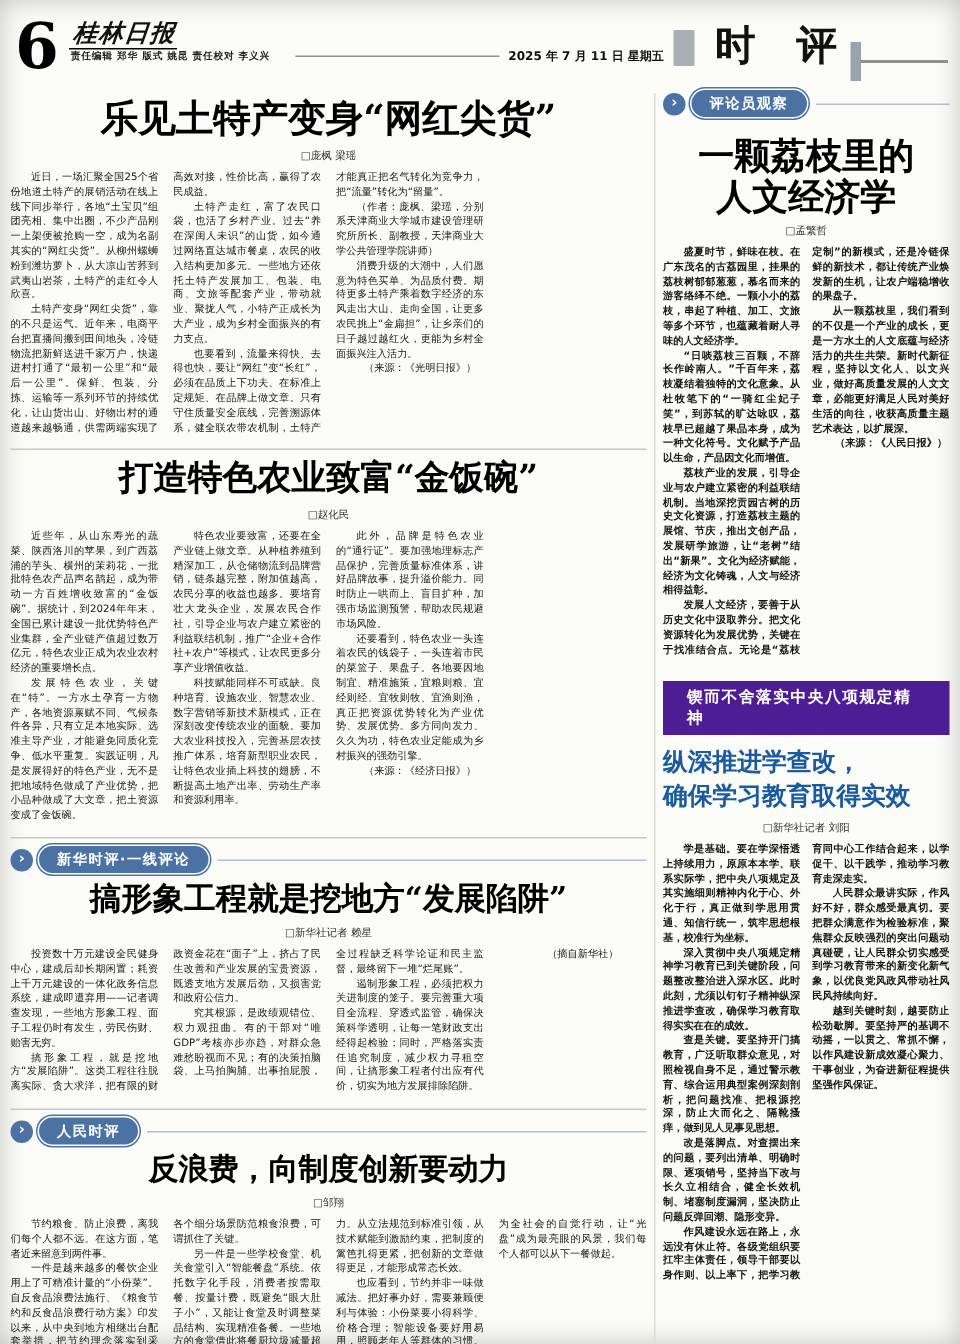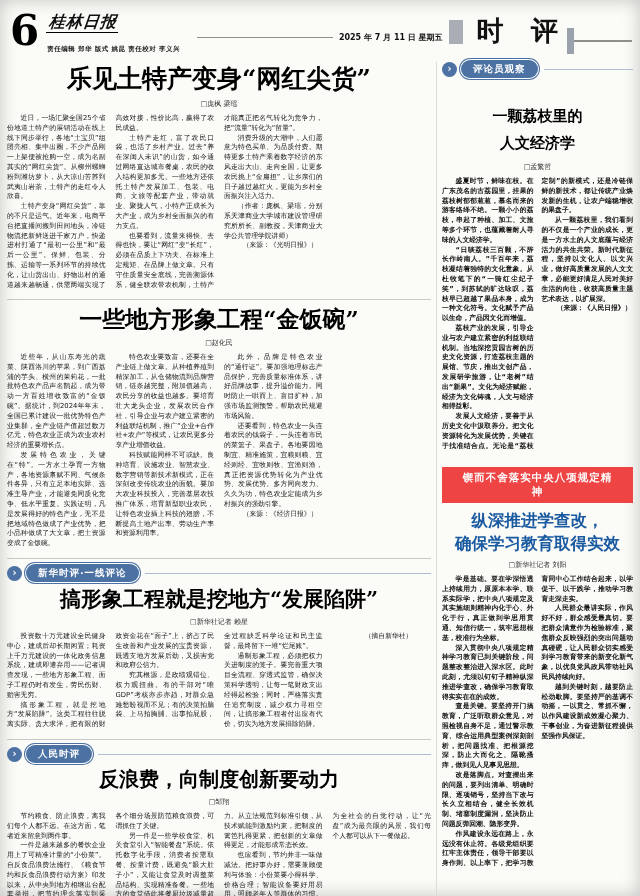--- a/index.html
+++ b/index.html
@@ -6,62 +6,62 @@
   .page{position:relative;width:640px;height:896px;margin:0 auto;background:#fbfbf8;
         box-shadow:inset 0 0 18px rgba(0,0,0,.22);overflow:hidden;
         font-family:"DejaVu Sans","Liberation Sans",sans-serif;color:#111;}
   
   .hdr{display:flex;align-items:flex-start;padding:12px 8px 0 10px;height:44px;}
   .pageno{font:900 42px/0.9 "DejaVu Serif","Liberation Serif",serif;color:#000;}
   .brand{margin-left:8px;width:150px;}
   .brand .mast{font:700 italic 16px/18px "DejaVu Serif","Liberation Serif",serif;
                transform:skewX(-6deg);letter-spacing:1px;border-bottom:1.5px solid #000;
                display:inline-block;padding:0 2px 1px;}
-  .brand .eds{font-size:6.5px;font-weight:700;letter-spacing:.5px;color:#222;margin-top:12px;white-space:nowrap;}
+  .brand .eds{font-size:6.5px;font-weight:700;letter-spacing:.5px;color:#222;margin-top:0;white-space:nowrap;}
   .mid{flex:1;display:flex;align-items:center;margin-top:20px;text-align:right;}
   .mid .rule{flex:1;height:1px;background:#8f8f8c;}
   .mid .date{font-size:8px;font-weight:700;margin:0 6px;white-space:nowrap;}
   .orn{width:14px;height:24px;background:#a9aeb4;margin-top:8px;}
   .sect{font:700 27px/30px "DejaVu Serif","Liberation Serif",serif;letter-spacing:9px;
         margin:4px 0 0 14px;white-space:nowrap;}
   .tee{display:flex;align-items:center;margin-top:16px;}
   .tee .bar{width:7px;height:26px;background:#9aa3ad;}
   .tee .line{width:58px;height:1.5px;background:#8f8f8c;}
   
   .main{display:flex;padding:2px 7px 0;}
   .colL{width:424px;}
   .vdiv{width:1px;background:#dcdcd6;margin:4px 5px 6px;}
   .colR{flex:1;min-width:0;}
   
   .hl{font-family:"DejaVu Serif","Liberation Serif",serif;font-weight:700;text-align:center;color:#000;}
   .hl1{font-size:25px;line-height:30px;margin:6px 0 0;}
   .hl2{font-size:23px;line-height:28px;margin:4px 0 0;}
   .hl3{font-size:20px;line-height:25px;margin:4px 0 0;}
   .hl4{font-size:21px;line-height:26px;margin:4px 0 0;}
-  .hlR{font-size:15px;line-height:27px;margin:25px 0 0;}
+  .hlR{font-size:24px;line-height:27px;margin:12px 0 0;}
   .byline{font-size:7px;text-align:center;color:#333;margin:5px 0 5px;}
   .cols{column-gap:10px;column-fill:auto;overflow:hidden;text-align:justify;}
   .cols4{column-count:4;}
   .cols2{column-count:2;column-gap:8px;font-weight:bold;}
   .cols p{margin:0;text-indent:2em;font-size:6.8px;line-height:9.8px;color:#151515;}
   .cols p.meta{text-align:center;}
   .h-a1{height:178px;} .h-a2{height:198px;} .h-a3{height:100px;} .h-a4{height:142px;}
   .h-r1{height:282px;} .h-r2{height:296px;}
   .sep{border:0;border-top:1px solid #c9c9c3;margin:7px 0 5px;}
   
   .badgerow{display:flex;align-items:center;margin:2px 0 2px;}
   .chev{width:15px;height:15px;border-radius:50%;background:#4c72a3;color:#fff;
         font-size:10px;line-height:14px;text-align:center;font-weight:700;flex:0 0 auto;}
   .pill{background:#4c72a3;color:#fff;font-size:9.5px;font-weight:700;letter-spacing:1px;
         padding:2.5px 12px;border-radius:10px;margin-left:4px;white-space:nowrap;
         box-shadow:0 0 0 1px #fff,0 0 0 2px #4c72a3;text-align:center;}
   .badgeline{flex:1;height:1px;background:#aebdd0;margin-left:6px;}
-  .banner{background:#ef4444;color:#fff;text-align:center;font-size:10.5px;font-weight:700;
+  .banner{background:#4c1d95;color:#fff;text-align:left;font-size:10.5px;font-weight:700;
           letter-spacing:1px;padding:4px 16px;margin:8px 0 6px;}
-  .hlblue{font-family:"DejaVu Serif","Liberation Serif",serif;font-weight:700;text-align:center;
+  .hlblue{font-family:"DejaVu Serif","Liberation Serif",serif;font-weight:700;
           color:#1a5aa0;font-size:16.5px;line-height:23px;margin:2px 0 0;}
 </style>
 </head>
 <body>
 
 <div class="page">
 
   <div class="hdr">
     <div class="pageno">6</div>
     <div class="brand">
@@ -85,30 +85,30 @@
     <div class="colL">
 
       <div>
         <div class="hl hl1">乐见土特产变身“网红尖货”</div>
         <div class="byline">□庞枫 梁瑶</div>
         <div class="cols cols4 h-a1">
             <p>近日，一场汇聚全国25个省份地道土特产的展销活动在线上线下同步举行，各地“土宝贝”组团亮相、集中出圈，不少产品刚一上架便被抢购一空，成为名副其实的“网红尖货”。从柳州螺蛳粉到潍坊萝卜，从大凉山苦荞到武夷山岩茶，土特产的走红令人欣喜。</p>
             <p>土特产变身“网红尖货”，靠的不只是运气。近年来，电商平台把直播间搬到田间地头，冷链物流把新鲜送进千家万户，快递进村打通了“最初一公里”和“最后一公里”。保鲜、包装、分拣、运输等一系列环节的持续优化，让山货出山、好物出村的通道越来越畅通，供需两端实现了高效对接，性价比高，赢得了农民成益。</p>
             <p>土特产走红，富了农民口袋，也活了乡村产业。过去“养在深闺人未识”的山货，如今通过网络直达城市餐桌，农民的收入结构更加多元。一些地方还依托土特产发展加工、包装、电商、文旅等配套产业，带动就业、聚拢人气，小特产正成长为大产业，成为乡村全面振兴的有力支点。</p>
             <p>也要看到，流量来得快、去得也快，要让“网红”变“长红”，必须在品质上下功夫、在标准上定规矩、在品牌上做文章。只有守住质量安全底线，完善溯源体系，健全联农带农机制，土特产才能真正把名气转化为竞争力，把“流量”转化为“留量”。</p>
+            <p>（作者：庞枫、梁瑶，分别系天津商业大学城市建设管理研究所所长、副教授，天津商业大学公共管理学院讲师）</p>
             <p>消费升级的大潮中，人们愿意为特色买单、为品质付费。期待更多土特产乘着数字经济的东风走出大山、走向全国，让更多农民挑上“金扁担”，让乡亲们的日子越过越红火，更能为乡村全面振兴注入活力。</p>
-            <p>（作者：庞枫、梁瑶，分别系天津商业大学城市建设管理研究所所长、副教授，天津商业大学公共管理学院讲师）</p>
             <p class="meta">（来源：《光明日报》）</p>
           </div>
       </div>
 
       <hr class="sep">
 
       <div>
-        <div class="hl hl2">一些地方形象工程“金饭碗”</div>
+        <div class="hl hl2">打造特色农业致富“金饭碗”</div>
         <div class="byline">□赵化民</div>
         <div class="cols cols4 h-a2">
             <p>近些年，从山东寿光的蔬菜、陕西洛川的苹果，到广西荔浦的芋头、横州的茉莉花，一批批特色农产品声名鹊起，成为带动一方百姓增收致富的“金饭碗”。据统计，到2024年年末，全国已累计建设一批优势特色产业集群，全产业链产值超过数万亿元，特色农业正成为农业农村经济的重要增长点。</p>
             <p>发展特色农业，关键在“特”。一方水土孕育一方物产，各地资源禀赋不同、气候条件各异，只有立足本地实际、选准主导产业，才能避免同质化竞争、低水平重复。实践证明，凡是发展得好的特色产业，无不是把地域特色做成了产业优势，把小品种做成了大文章，把土资源变成了金饭碗。</p>
             <p>特色农业要致富，还要在全产业链上做文章。从种植养殖到精深加工，从仓储物流到品牌营销，链条越完整，附加值越高，农民分享的收益也越多。要培育壮大龙头企业，发展农民合作社，引导企业与农户建立紧密的利益联结机制，推广“企业+合作社+农户”等模式，让农民更多分享产业增值收益。</p>
             <p>科技赋能同样不可或缺。良种培育、设施农业、智慧农业、数字营销等新技术新模式，正在深刻改变传统农业的面貌。要加大农业科技投入，完善基层农技推广体系，培育新型职业农民，让特色农业插上科技的翅膀，不断提高土地产出率、劳动生产率和资源利用率。</p>
             <p>此外，品牌是特色农业的“通行证”。要加强地理标志产品保护，完善质量标准体系，讲好品牌故事，提升溢价能力。同时防止一哄而上、盲目扩种，加强市场监测预警，帮助农民规避市场风险。</p>
             <p>还要看到，特色农业一头连着农民的钱袋子，一头连着市民的菜篮子、果盘子。各地要因地制宜、精准施策，宜粮则粮、宜经则经、宜牧则牧、宜渔则渔，真正把资源优势转化为产业优势、发展优势。多方同向发力、久久为功，特色农业定能成为乡村振兴的强劲引擎。</p>
             <p class="meta">（来源：《经济日报》）</p>
           </div>

